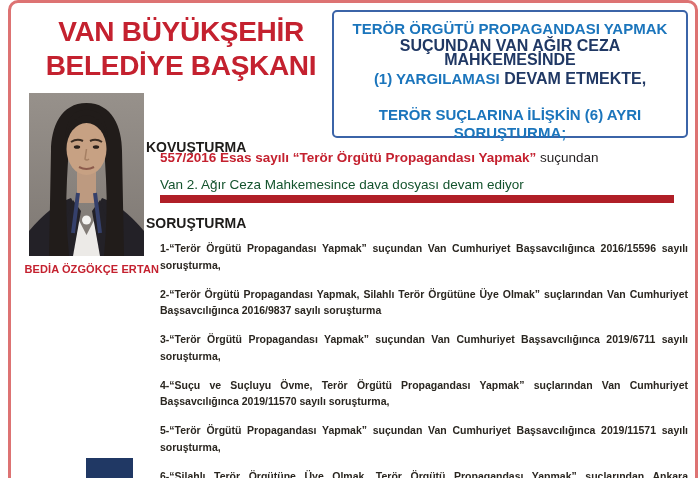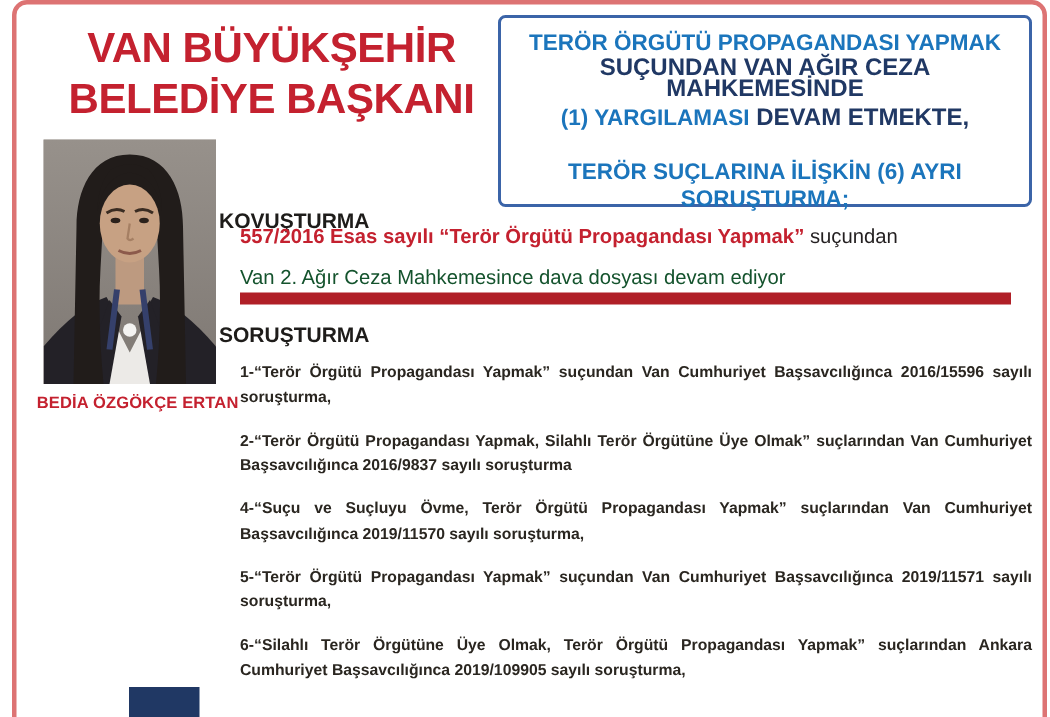--- a/index.html
+++ b/index.html
@@ -129,18 +129,19 @@
 <div class="case-line"><span class="case-red">557/2016 Esas sayılı “Terör Örgütü Propagandası Yapmak”</span><span> suçundan</span></div>
 <div class="case-sub">Van 2. Ağır Ceza Mahkemesince  dava dosyası devam ediyor</div>
 
 <div class="red-bar"></div>
 
 <div class="sor-heading">SORUŞTURMA</div>
 
 <div class="items">
   <div class="item">1-“Terör Örgütü Propagandası Yapmak” suçundan Van Cumhuriyet Başsavcılığınca 2016/15596 sayılı soruşturma,</div>
   <div class="item">2-“Terör Örgütü Propagandası Yapmak, Silahlı Terör Örgütüne Üye Olmak” suçlarından Van Cumhuriyet Başsavcılığınca 2016/9837 sayılı soruşturma</div>
+  <div class="item">3-“Terör Örgütü Propagandası Yapmak” suçundan Van Cumhuriyet Başsavcılığınca 2019/6711 sayılı soruşturma,</div>
   <div class="item">4-“Suçu ve Suçluyu Övme, Terör Örgütü Propagandası Yapmak” suçlarından Van Cumhuriyet Başsavcılığınca 2019/11570 sayılı soruşturma,</div>
   <div class="item">5-“Terör Örgütü Propagandası Yapmak” suçundan Van Cumhuriyet Başsavcılığınca 2019/11571 sayılı soruşturma,</div>
   <div class="item">6-“Silahlı Terör Örgütüne Üye Olmak, Terör Örgütü Propagandası Yapmak” suçlarından Ankara Cumhuriyet Başsavcılığınca 2019/109905 sayılı soruşturma,</div>
 </div>
 
 <div class="footer-accent"></div>
 
 </body></html>

